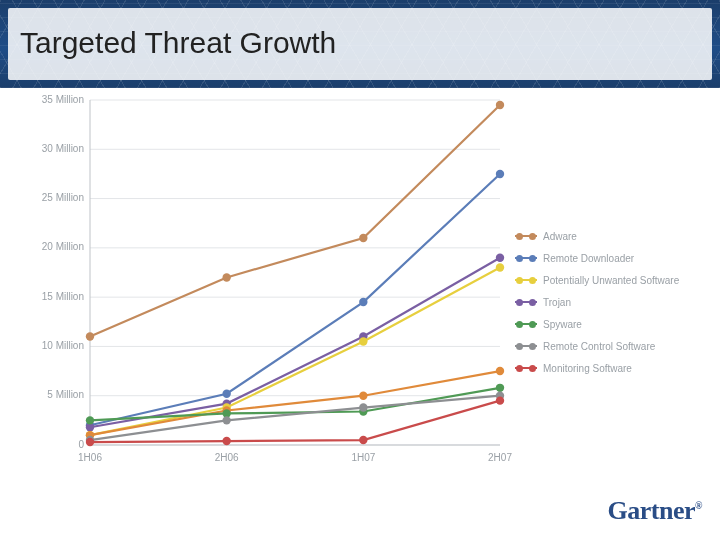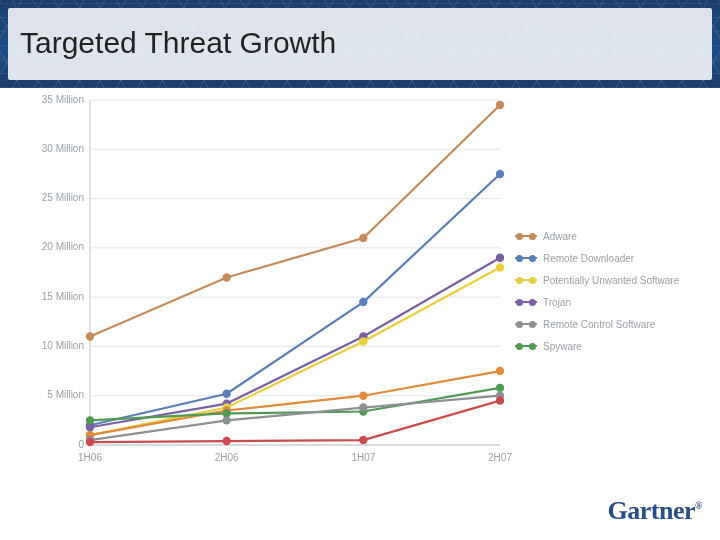--- a/index.html
+++ b/index.html
@@ -239,32 +239,39 @@
           <span>Potentially Unwanted Software</span>
         </div>
         <div class="legend-row">
           <span class="legend-swatch" style="color: rgb(122, 95, 163);">
             <span class="legend-dot d1"></span>
             <span class="legend-dot d2"></span>
           </span>
           <span>Trojan</span>
         </div>
         <div class="legend-row">
+          <span class="legend-swatch" style="color: rgb(79, 154, 85);">
+            <span class="legend-dot d1"></span>
+            <span class="legend-dot d2"></span>
+          </span>
+          <span>Spyware</span>
+        </div>
+        <div class="legend-row">
           <span class="legend-swatch" style="color: rgb(141, 143, 146);">
             <span class="legend-dot d1"></span>
             <span class="legend-dot d2"></span>
           </span>
           <span>Remote Control Software</span>
         </div>
         <div class="legend-row">
-          <span class="legend-swatch" style="color: rgb(79, 154, 85);">
-            <span class="legend-dot d1"></span>
-            <span class="legend-dot d2"></span>
-          </span>
-          <span>Spyware</span>
+          <span class="legend-swatch" style="color: rgb(201, 75, 75);">
+            <span class="legend-dot d1"></span>
+            <span class="legend-dot d2"></span>
+          </span>
+          <span>Monitoring Software</span>
         </div>
       </div>
   </div>
 
 
   <div class="gartner-logo">
     <span>Gartner</span><span class="gartner-sub">®</span>
   </div>
 
 </div>

